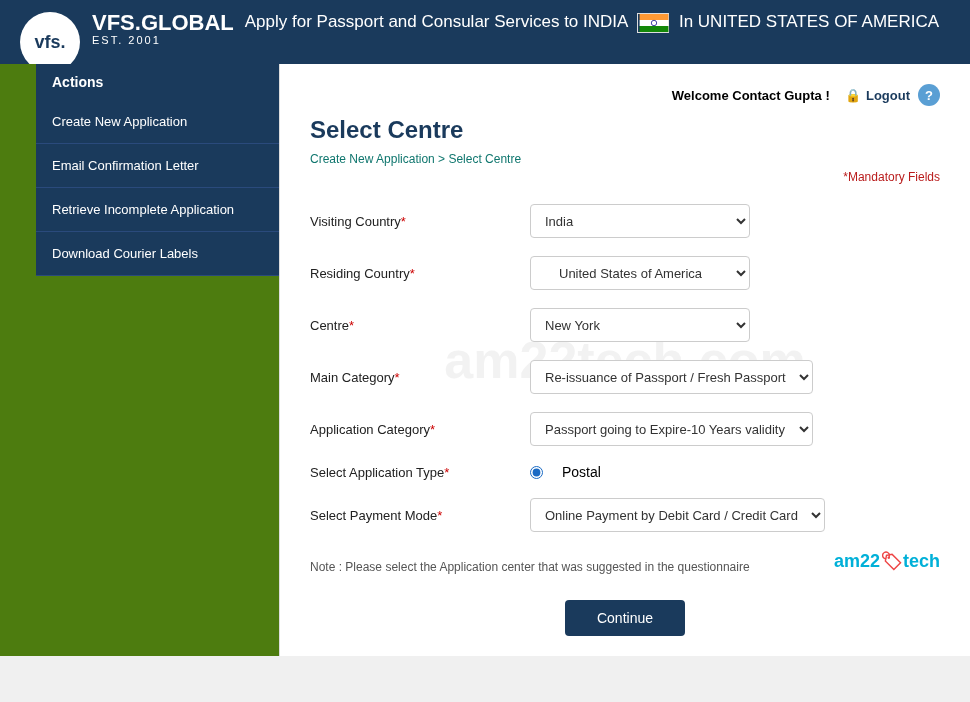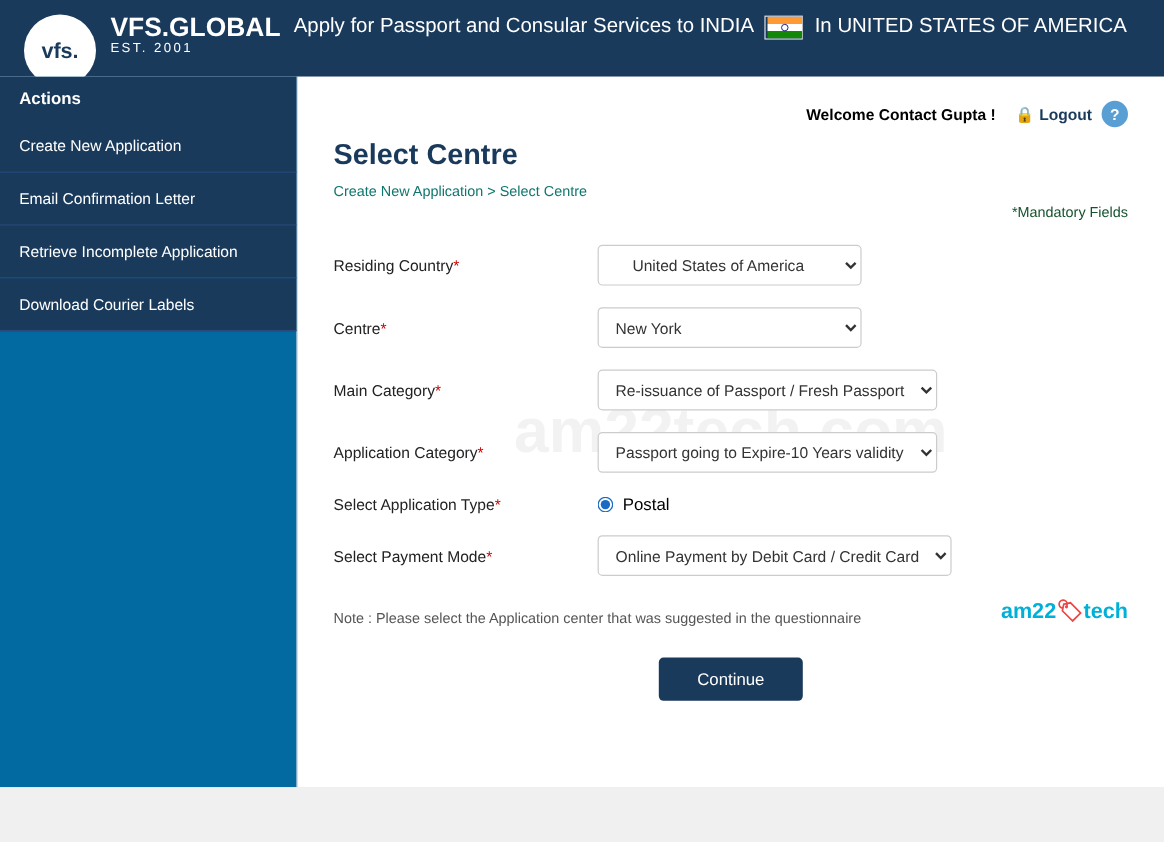--- a/index.html
+++ b/index.html
@@ -39,24 +39,25 @@
 
     
     .main-layout {
       display: flex;
       min-height: calc(702px - 110px);
       background: white;
     }
 
     
     .sidebar {
-      width: 248px;
-      background: #0369a1;
+      width: 280px;
+      background: #4d7c0f;
       border-right: 1px solid #ddd;
       flex-shrink: 0;
+      padding-left: 36px;
     }
     .sidebar-actions-header {
       background: #1a3a5c;
       color: white;
       padding: 10px 16px;
       font-size: 14px;
       font-weight: bold;
     }
     .sidebar-item {
       background: #1a3a5c;
@@ -115,21 +116,21 @@
       margin-bottom: 8px;
     }
     .breadcrumb {
       font-size: 12px;
       color: #0f766e;
       margin-bottom: 4px;
     }
     .mandatory-note {
       text-align: right;
       font-size: 12px;
-      color: #14532d;
+      color: #b91c1c;
       margin-bottom: 20px;
     }
 
     
     .watermark {
       position: absolute;
       top: 50%;
       left: 50%;
       transform: translate(-50%, -50%);
       font-size: 52px;
@@ -171,21 +172,21 @@
       min-width: 220px;
       cursor: pointer;
     }
     .visiting-country-select { min-width: 200px; }
     .residing-country-select { min-width: 220px; padding-left: 24px; }
     .centre-select { min-width: 220px; }
     .main-category-select { min-width: 360px; }
     .app-category-select { min-width: 320px; }
     .payment-select { min-width: 290px; }
 
-    .radio-group { display: flex; align-items: center; gap: 8px; }
+    .radio-group { display: flex; align-items: center; gap: 19px; }
     .radio-group input[type=radio] { accent-color: #1a6ac4; }
 
     .note-text {
       font-size: 12px;
       color: #555;
       margin-top: 10px;
       margin-bottom: 16px;
     }
 
     .continue-row {
@@ -268,20 +269,28 @@
       <span> &gt; </span>
       <span>Select Centre</span>
     </div>
 
     <div class="mandatory-note">*Mandatory Fields</div>
 
     <div class="watermark">am22tech.com</div>
 
     <div class="form-section">
 
+      <div class="form-row">
+        <div class="form-label">
+          <span>Visiting Country</span><span class="req">*</span>
+        </div>
+        <select class="form-control visiting-country-select">
+          <option>India</option>
+        </select>
+      </div>
 
       <div class="form-row">
         <div class="form-label">
           <span>Residing Country</span><span class="req">*</span>
         </div>
         <select class="form-control residing-country-select">
           <option>United States of America</option>
         </select>
       </div>
 

